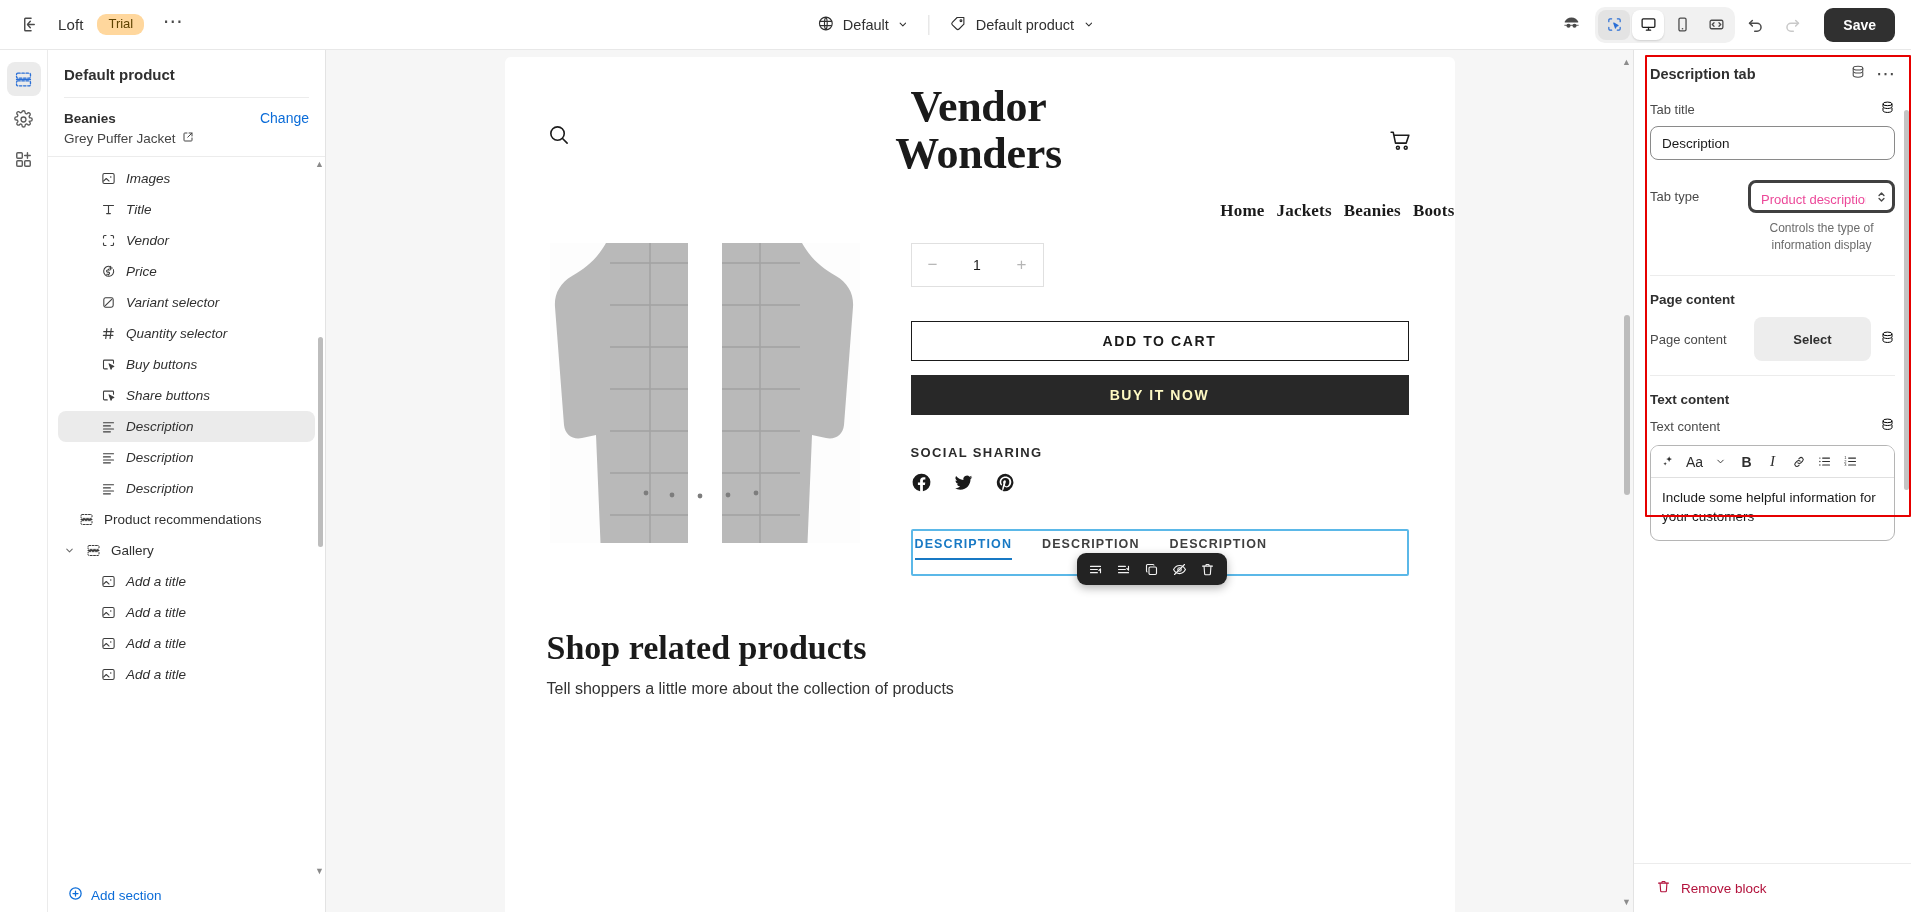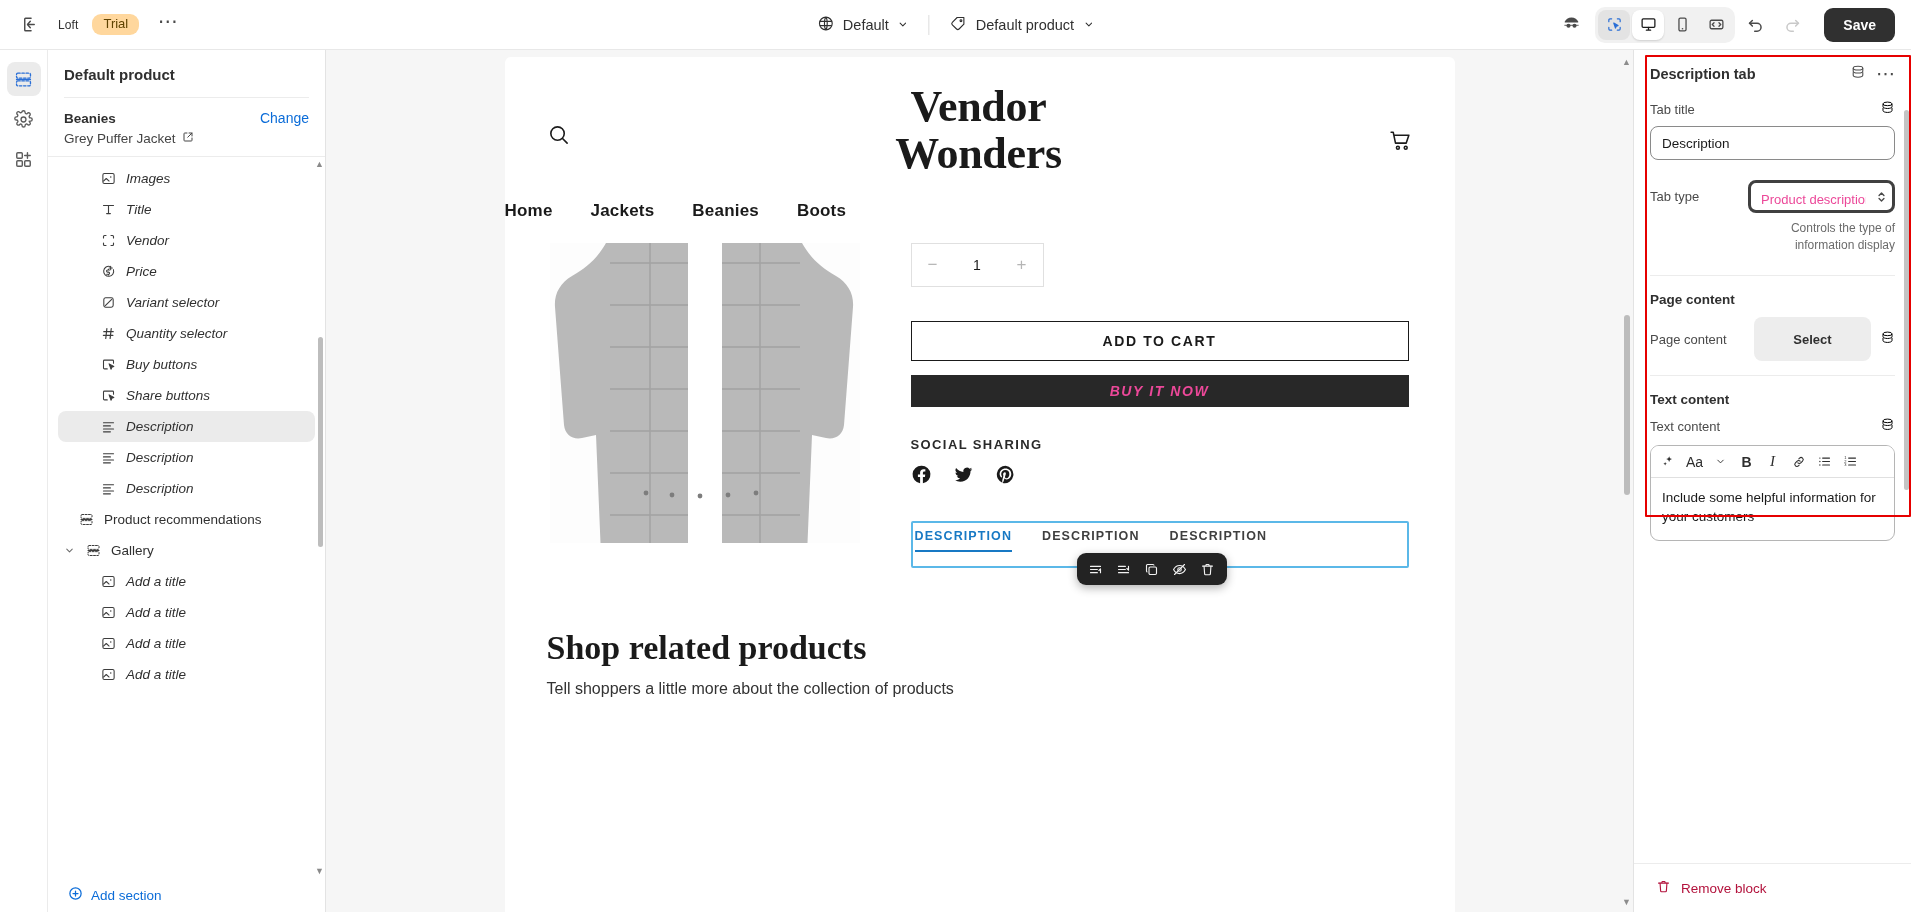--- a/index.html
+++ b/index.html
@@ -15,21 +15,21 @@
   .topbar {
     height: 50px; min-height: 50px; background: #fff;
     display: flex; align-items: center; position: relative;
     border-bottom: 1px solid #e8e8e8;
   }
   .tb-left { display: flex; align-items: center; padding-left: 12px; gap: 4px; }
   .icon-btn {
     width: 34px; height: 34px; border-radius: 8px; border: none; background: transparent;
     display: flex; align-items: center; justify-content: center; cursor: pointer; color: #4a4a4a;
   }
-  .shop-name { font-size: 12px; color: #303030; margin-left: 8px; margin-right: 10px; letter-spacing: .1px;}
+  .shop-name { font-size: 15px; color: #303030; margin-left: 8px; margin-right: 10px; letter-spacing: .1px;}
   .trial-badge {
     background: #ffd79d; color: #5e4200; font-size: 13px; border-radius: 9px;
     padding: 3px 11px 4px; line-height: 1.15; font-weight: 400;
   }
   .dots-btn { margin-left: 8px; font-size: 20px; color: #4a4a4a; letter-spacing: 1px; padding-bottom: 7px;}
 
   .tb-center {
     position: absolute; left: 50%; transform: translateX(-50%);
     display: flex; align-items: center; gap: 2px; height: 100%;
   }
@@ -116,43 +116,43 @@
     border-radius: 6px 6px 0 0; height: 100%;
   }
   .store-header { padding: 26px 0 0; }
   .sh-top { display: flex; align-items: flex-start; padding: 0 42px; }
   .sh-search { color: #1c1c1c; margin-top: 40px; }
   .sh-logo {
     flex: 1; text-align: center; font-family: "Liberation Serif", serif;
     font-weight: 700; font-size: 44px; line-height: 1.07; color: #1a1a1a; letter-spacing: -0.3px;
   }
   .sh-cart { color: #1c1c1c; margin-top: 45px; }
-  .sh-nav { display: flex; justify-content: flex-start; gap: 38px; margin-top: 24px; padding-bottom: 22px; }
+  .sh-nav { display: flex; justify-content: flex-end; gap: 12px; margin-top: 24px; padding-bottom: 22px; font-family: Liberation Serif, serif; }
   .sh-nav span { font-size: 17px; font-weight: 700; color: #1a1a1a; cursor: pointer; letter-spacing: .2px;}
 
   .product-area { display: flex; padding: 0 0 0 0; }
   .prod-img-col { width: 400px; display: flex; justify-content: center; padding-top: 0; }
   .jacket {
     width: 310px; height: 340px; position: relative;
   }
   .prod-info { flex: 1; padding: 0 46px 0 6px; }
 
   .qty {
     border: 1px solid #e0e0e0; width: 133px; height: 44px; display: flex;
     align-items: center; justify-content: space-between; padding: 0 16px; margin-bottom: 34px;
     font-size: 14px; color: #1a1a1a;
   }
   .qty .pm { color: #b5b5b5; font-size: 17px; }
   .btn-atc {
     border: 1.5px solid #1a1a1a; background: #fff; color: #1a1a1a; width: 100%; height: 40px;
     font-size: 14px; font-weight: 700; letter-spacing: 1.6px; cursor: pointer; margin-bottom: 14px;
   }
   .btn-buy {
-    border: none; background: #282828; color: #ec4899; width: 100%; height: 32px;
-    font-size: 14px; font-weight: 700; letter-spacing: 1.6px; cursor: pointer; margin-bottom: 30px; font-style: italic;
+    border: none; background: #282828; color: #fef9c3; width: 100%; height: 40px;
+    font-size: 14px; font-weight: 700; letter-spacing: 1.6px; cursor: pointer; margin-bottom: 30px;
   }
   .social-title { font-size: 13px; font-weight: 700; letter-spacing: 1.4px; color: #2a2a2a; margin-bottom: 12px; }
   .social-icons { display: flex; gap: 21px; color: #1a1a1a; margin-bottom: 32px; }
 
   .desc-block {
     border: 2px solid #5bb8e8; border-radius: 2px; height: 47px; position: relative;
     display: flex; align-items: flex-start;
   }
   .desc-tabs { display: flex; gap: 30px; padding: 6px 0 0 2px; }
   .desc-tab {
@@ -205,21 +205,21 @@
   .rp-select-wrap { position: relative; width: 147px; }
   .rp-select {
     width: 100%; height: 33px; border: 3px solid #404040; border-radius: 8px;
     padding: 5px 26px 0 10px; font-size: 13px; color: #ec4899; background: #fff;
     font-family: inherit; appearance: none; outline: none; cursor: pointer;
   }
   .rp-select-arrow {
     position: absolute; right: 8px; top: 50%; transform: translateY(-50%);
     pointer-events: none; color: #4a4a4a; font-size: 9px; line-height: 1; display:flex; flex-direction:column; gap:1px;
   }
-  .rp-help { font-size: 12px; color: #6b6b6b; line-height: 1.38; margin-top: 7px; text-align: right; }
+  .rp-help { font-size: 12px; color: #6b6b6b; line-height: 1.38; margin-top: 7px; text-align: center; }
   .rp-help-wrap { display: flex; justify-content: flex-end; }
   .rp-help-inner { width: 147px; }
   .rp-divider { height: 1px; background: #ececec; margin: 12px 16px; }
   .rp-h { font-size: 13.5px; font-weight: 700; color: #303030; padding: 4px 16px 10px; }
   .rp-picker-row { display: flex; align-items: center; justify-content: space-between; padding: 0 16px 2px;}
   .rp-select-btn {
     background: #ededed; border: none; border-radius: 8px; height: 44px; width: 117px;
     font-size: 13px; font-weight: 600; color: #303030; cursor: pointer; font-family: inherit;
   }
   .rp-picker-right { display: flex; align-items: center; gap: 9px; }

